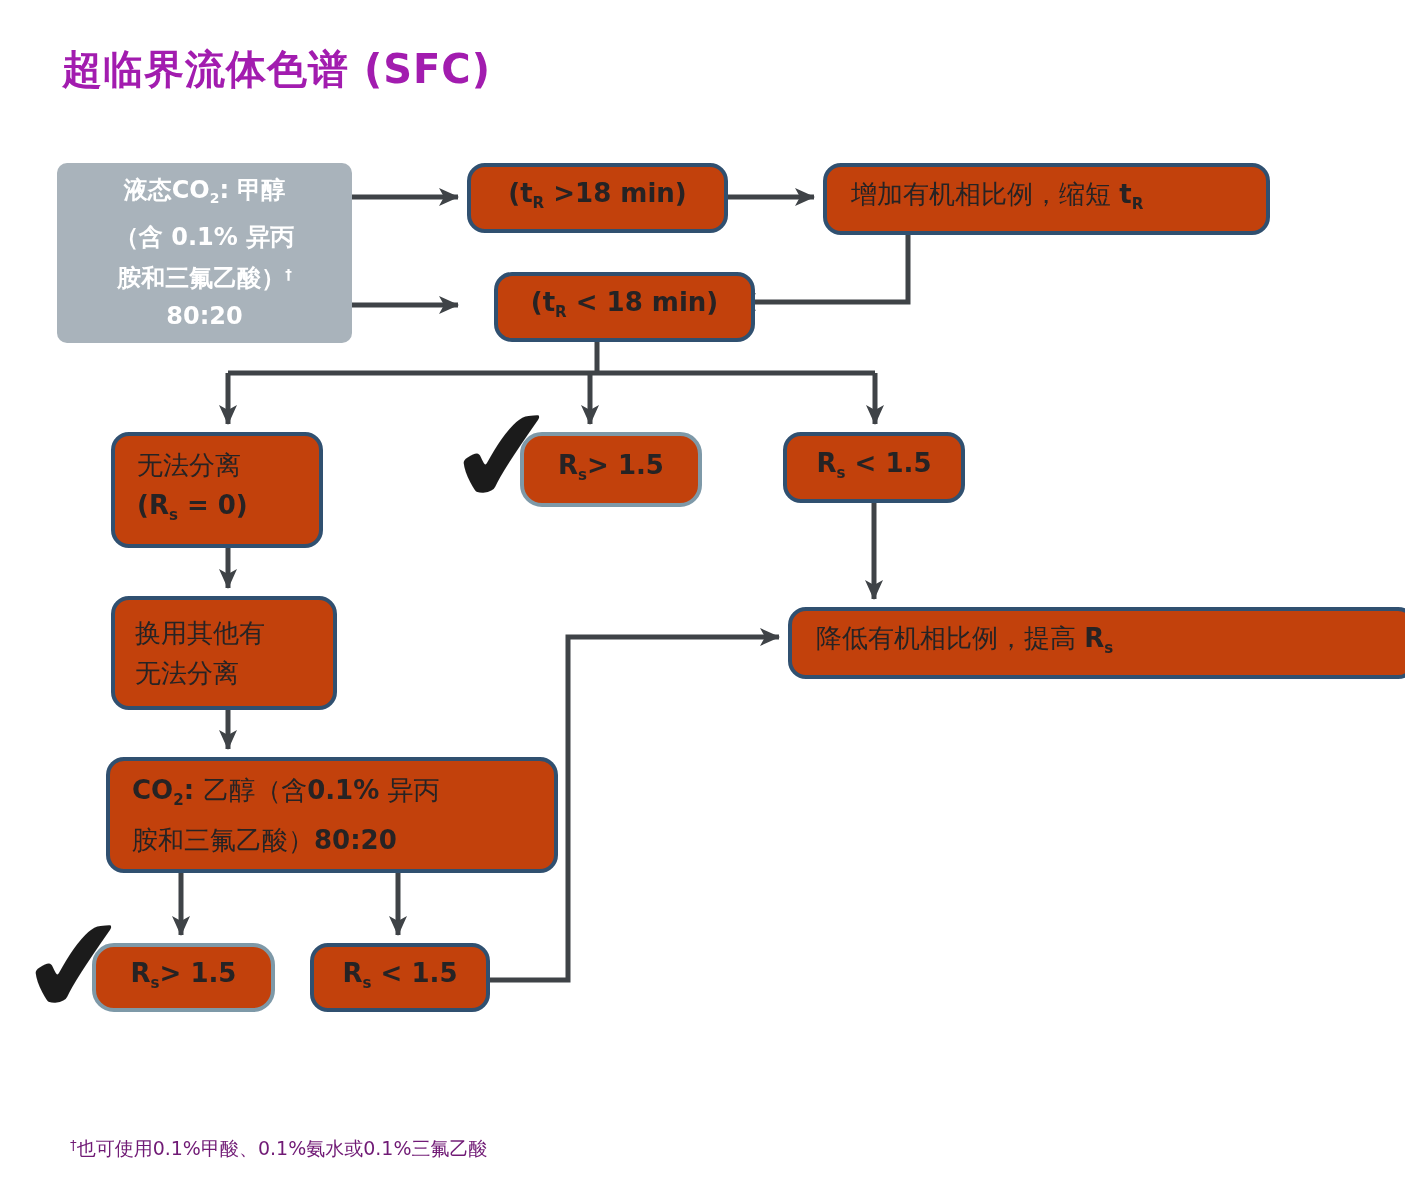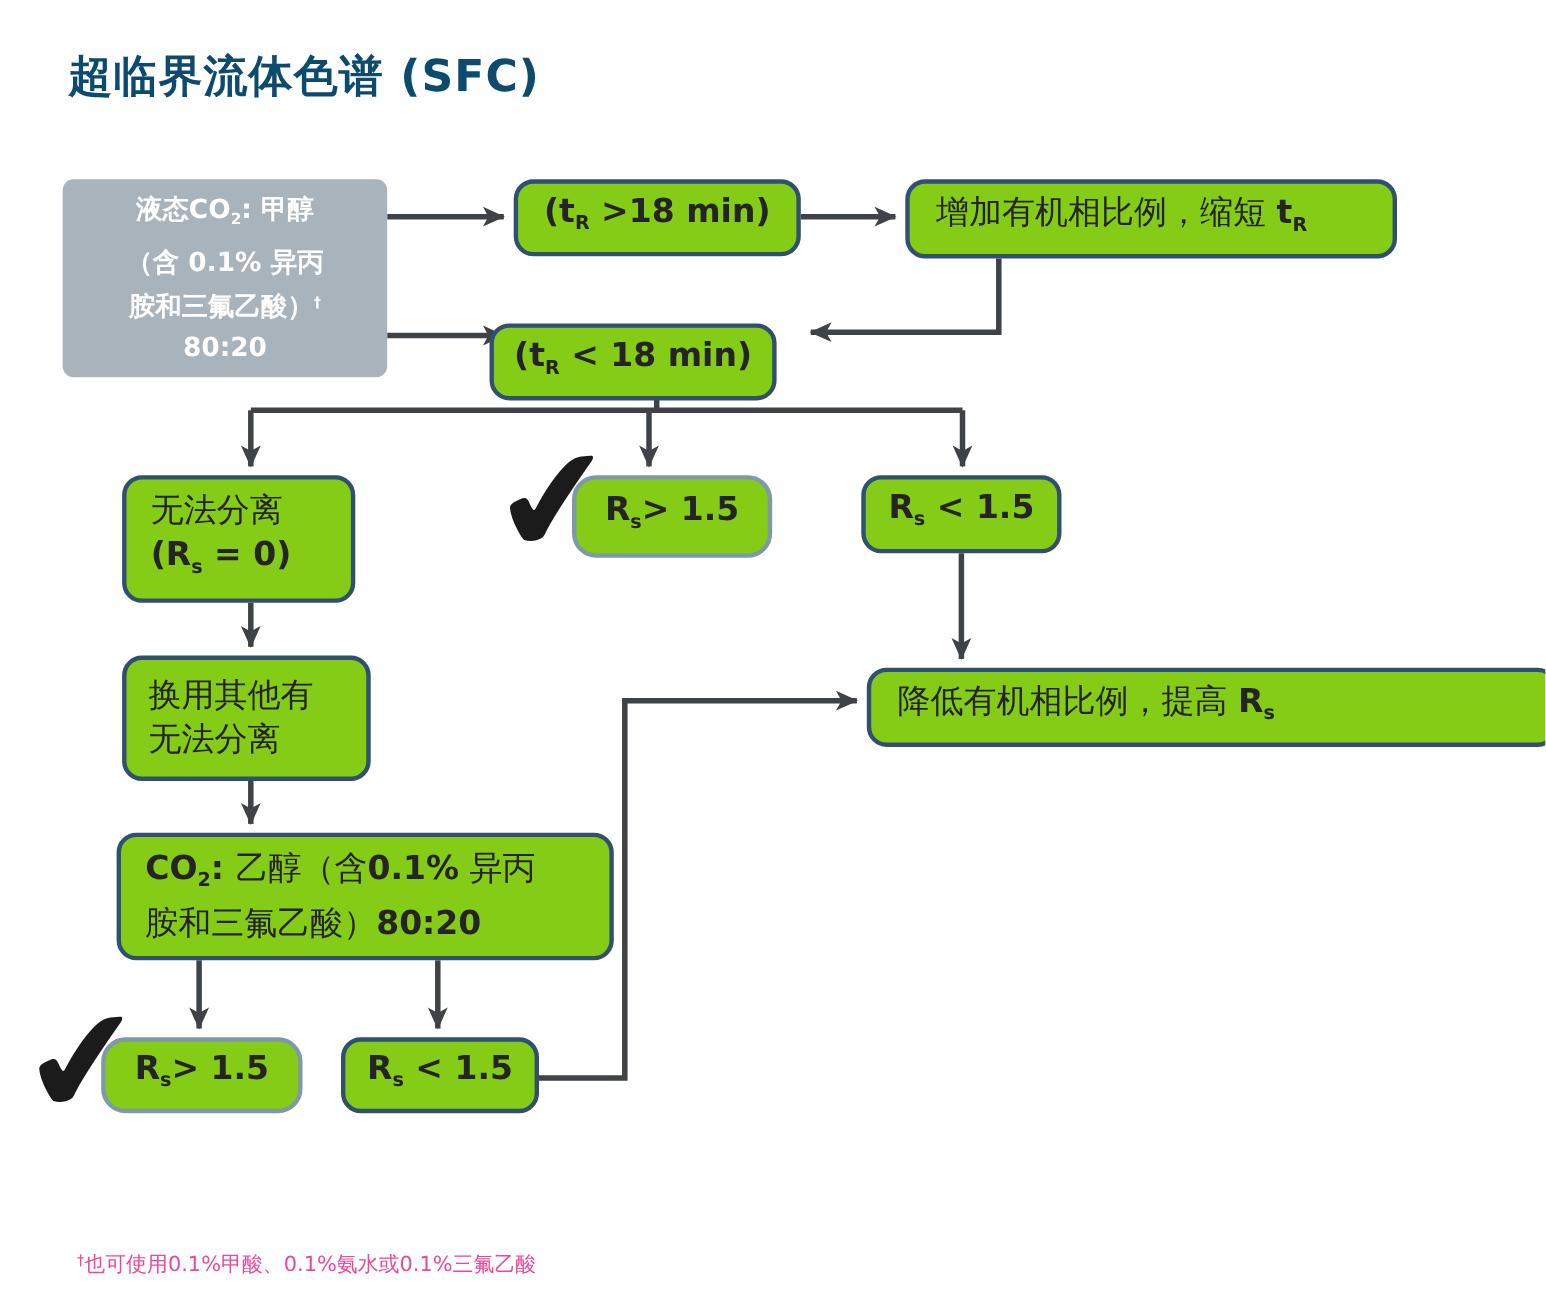--- a/index.html
+++ b/index.html
@@ -7,37 +7,37 @@
     --steel-border:#7e99a8;
     --gray-fill:#a9b3bb;
     --arrow:#3f4347;
     --text:#262324;
     --check:#1b1b1b;
     --background:#ffffff;
   }
   html,body{margin:0;padding:0;background:var(--background);}
   body{font-family:"DejaVu Sans","Liberation Sans",sans-serif;color:var(--text);}
   .canvas{position:relative;width:1405px;height:1184px;background:var(--background);overflow:hidden;}
-  .title{position:absolute;left:62px;top:42px;font-size:40px;font-weight:700;color:#0c4a6e;letter-spacing:1px;}
-  .node{position:absolute;box-sizing:border-box;background:#84cc16;border:4px solid var(--navy-border);
+  .title{position:absolute;left:62px;top:42px;font-size:40px;font-weight:700;color:#a21caf;letter-spacing:1px;}
+  .node{position:absolute;box-sizing:border-box;background:#c2410c;border:4px solid var(--navy-border);
         border-radius:18px;display:flex;flex-direction:column;align-items:center;justify-content:center;
-        font-size:30px;line-height:40px;color:var(--text);}
+        font-size:26px;line-height:40px;color:var(--text);}
   .node.left{align-items:flex-start;}
   .node.steel{border-color:var(--steel-border);border-radius:22px;}
   .node.gray{background:var(--gray-fill);border:none;border-radius:10px;color:#fff;font-weight:700;
              font-size:24px;line-height:38px;}
   .b{font-weight:700;}
   .sb{font-size:0.58em;vertical-align:-0.38em;font-weight:700;letter-spacing:0;}
   .sup{font-size:0.55em;vertical-align:0.55em;}
   .row{white-space:nowrap;}
   .check{position:absolute;font-size:132px;line-height:1;color:var(--check);font-weight:700;
          transform:rotate(-6deg);z-index:5;}
   svg.connectors{position:absolute;left:0;top:0;z-index:1;}
   .node{z-index:2;}
-  .footnote{position:absolute;left:70px;top:1136px;font-size:19px;color:#ec4899;}
+  .footnote{position:absolute;left:70px;top:1136px;font-size:19px;color:#701a75;}
   .footnote .sup{font-size:0.7em;vertical-align:0.4em;}
 </style>
 </head>
 <body>
 
 <div class="canvas">
 
   <div class="title">超临界流体色谱 (SFC)</div>
 
   <svg class="connectors" width="1405" height="1184">
@@ -72,21 +72,21 @@
   </div>
 
   <div class="node" style="left:467px;top:163px;width:261px;height:70px;">
     <div class="row b"><span>(t</span><sub class="sb">R</sub><span> &gt;18 min)</span></div>
   </div>
 
   <div class="node left" style="left:823px;top:163px;width:447px;height:72px;padding-left:24px;">
     <div class="row"><span>增加有机相比例，缩短 </span><span class="b">t</span><sub class="sb">R</sub></div>
   </div>
 
-  <div class="node" style="left:445px;top:272px;width:261px;height:70px;margin-top:22px;">
+  <div class="node" style="left:494px;top:272px;width:261px;height:70px;">
     <div class="row b"><span>(t</span><sub class="sb">R</sub><span> &lt; 18 min)</span></div>
   </div>
 
   <div class="node left" style="left:111px;top:432px;width:212px;height:116px;padding-left:22px;">
     <div class="row">无法分离</div>
     <div class="row b"><span>(R</span><sub class="sb">s</sub><span> = 0)</span></div>
   </div>
 
   <div class="node steel" style="left:520px;top:432px;width:182px;height:75px;">
     <div class="row b"><span>R</span><sub class="sb">s</sub><span>&gt; 1.5</span></div>

